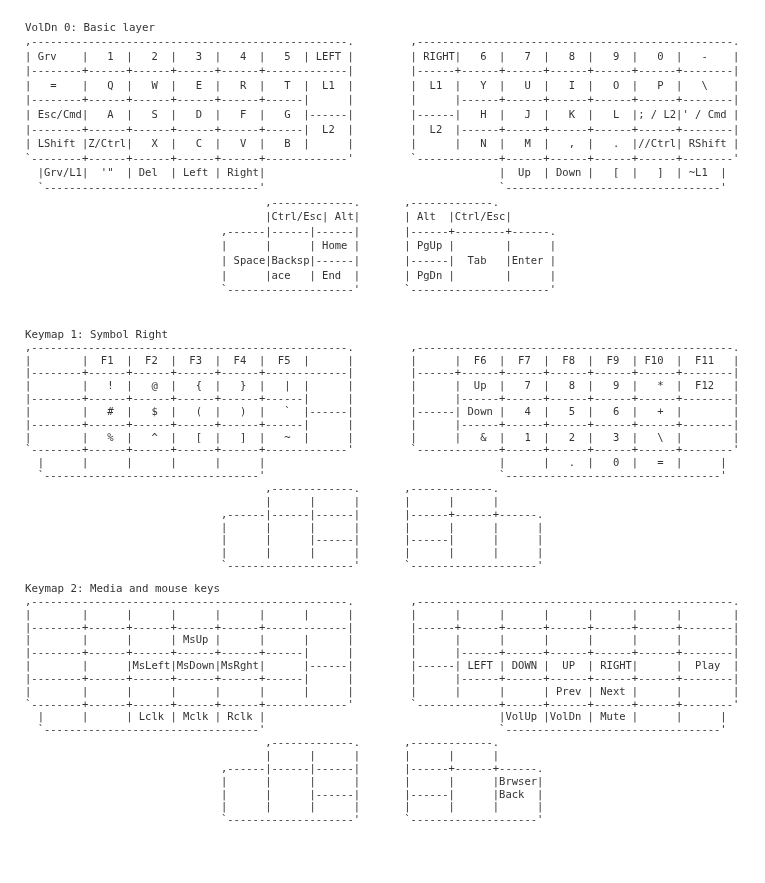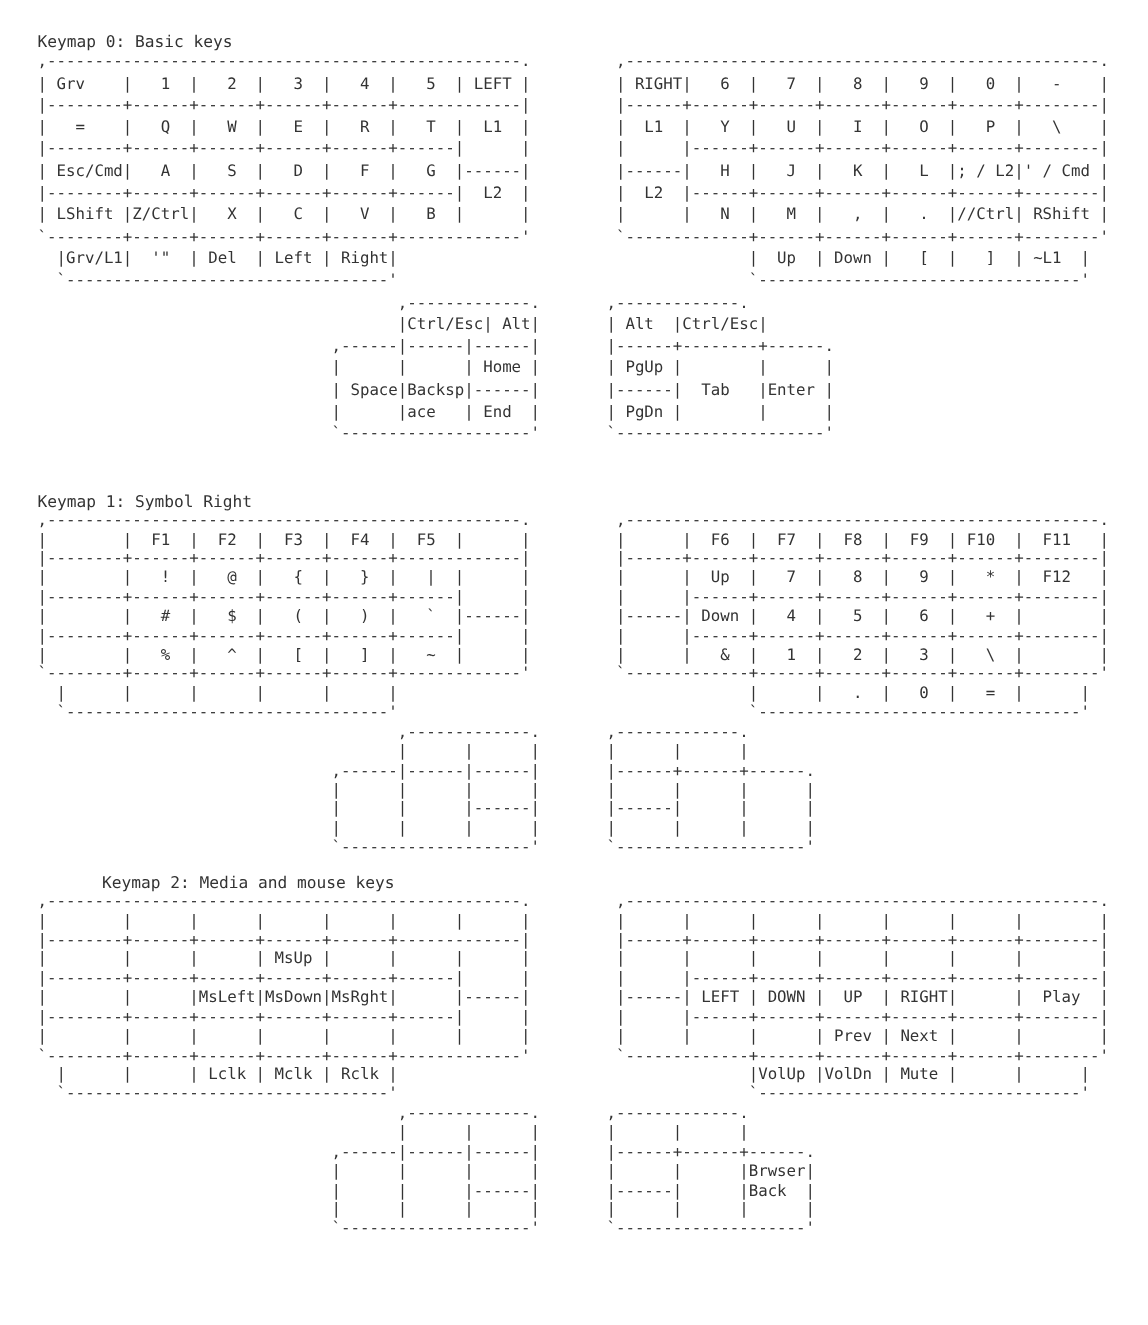--- a/index.html
+++ b/index.html
@@ -28,29 +28,29 @@
     font-family: "DejaVu Sans Mono", "Liberation Mono", monospace;
     font-size: 10.5px;
     margin: 0;
     letter-spacing: 0;
     white-space: pre;
   }
   .pre-k0 { line-height: 14.6px; margin-top: 15px; }
   .pre-k1 { line-height: 12.85px; margin-top: 10px; }
   .pre-k2 { line-height: 12.85px; margin-top: 8px; }
   .title-k1 { margin-top: 31px; }
-  .title-k2 { margin-top: 10px; margin-left: 43px; }
+  .title-k2 { margin-top: 10px; }
 </style>
 </head>
 <body style="background: rgb(255, 255, 255);">
 
 <div class="doc" style="color: rgb(51, 51, 51);">
 
   <section>
-    <p class="title">Keymap 0: Basic keys</p>
+    <p class="title">VolDn 0: Basic layer</p>
     <pre class="keymap pre-k0">,--------------------------------------------------.         ,--------------------------------------------------.
 | Grv    |   1  |   2  |   3  |   4  |   5  | LEFT |         | RIGHT|   6  |   7  |   8  |   9  |   0  |   -    |
 |--------+------+------+------+------+-------------|         |------+------+------+------+------+------+--------|
 |   =    |   Q  |   W  |   E  |   R  |   T  |  L1  |         |  L1  |   Y  |   U  |   I  |   O  |   P  |   \    |
 |--------+------+------+------+------+------|      |         |      |------+------+------+------+------+--------|
 | Esc/Cmd|   A  |   S  |   D  |   F  |   G  |------|         |------|   H  |   J  |   K  |   L  |; / L2|' / Cmd |
 |--------+------+------+------+------+------|  L2  |         |  L2  |------+------+------+------+------+--------|
 | LShift |Z/Ctrl|   X  |   C  |   V  |   B  |      |         |      |   N  |   M  |   ,  |   .  |//Ctrl| RShift |
 `--------+------+------+------+------+-------------'         `-------------+------+------+------+------+--------'
   |Grv/L1|  '"  | Del  | Left | Right|                                     |  Up  | Down |   [  |   ]  | ~L1  |

